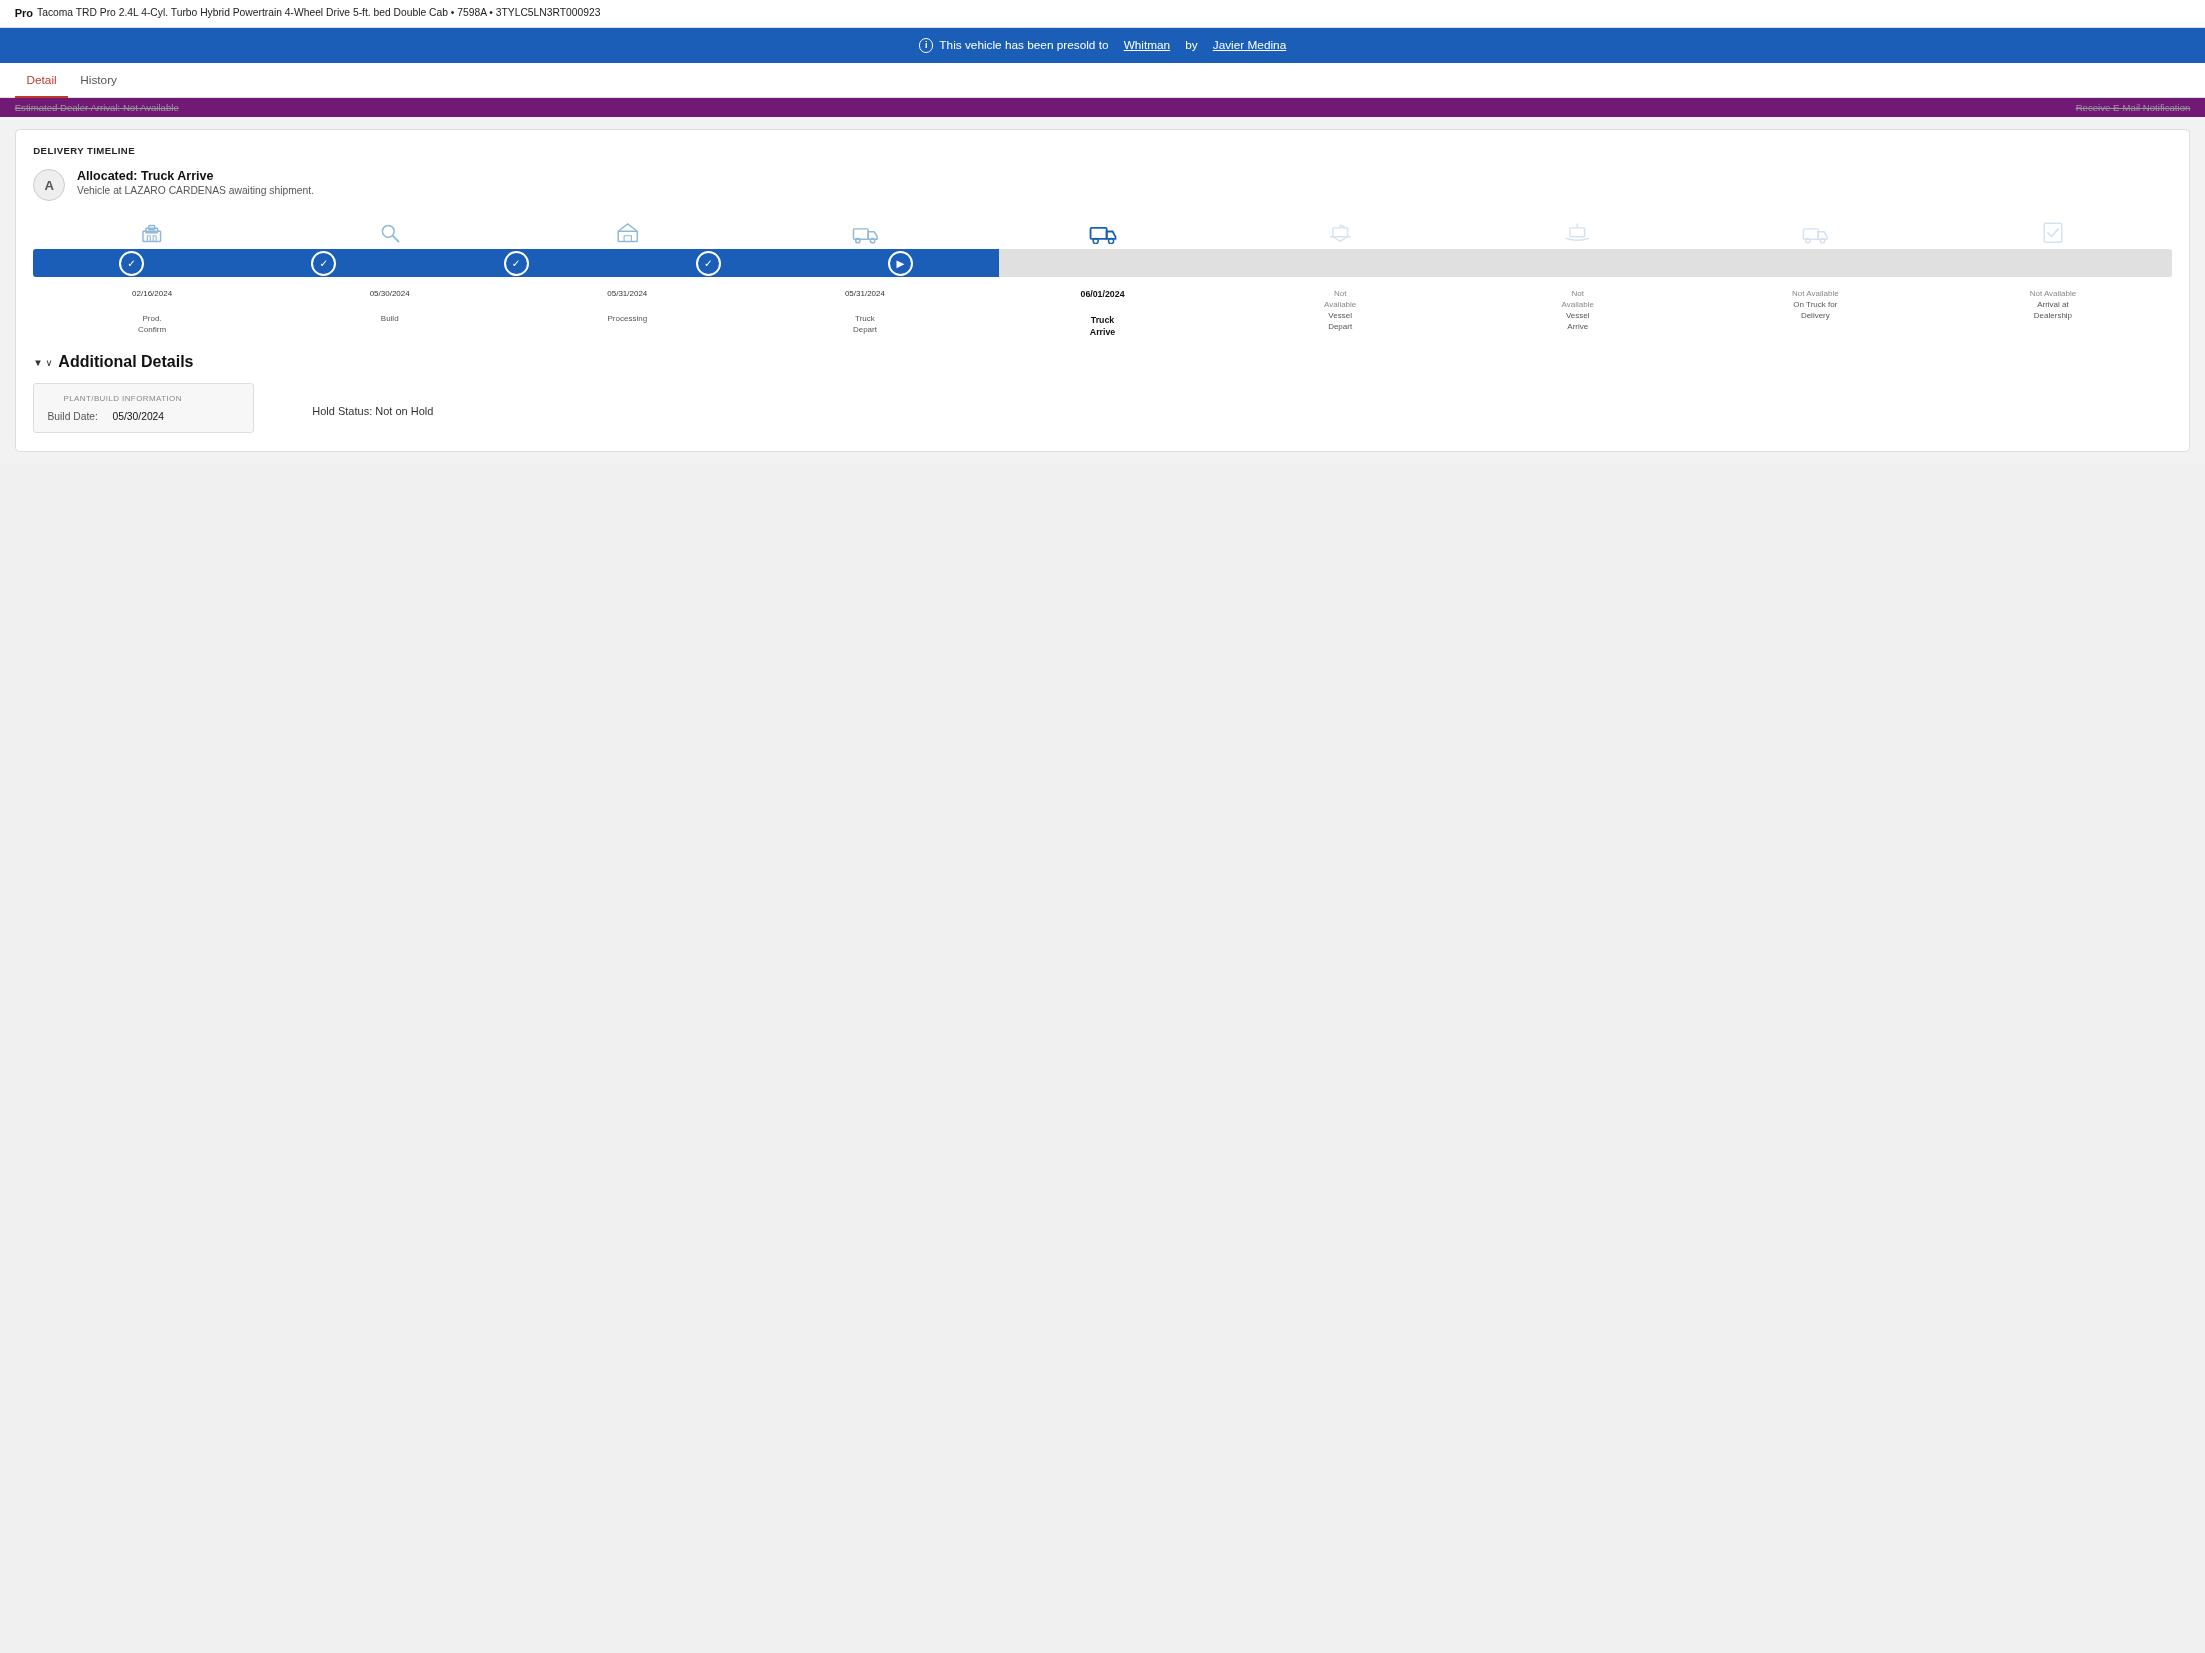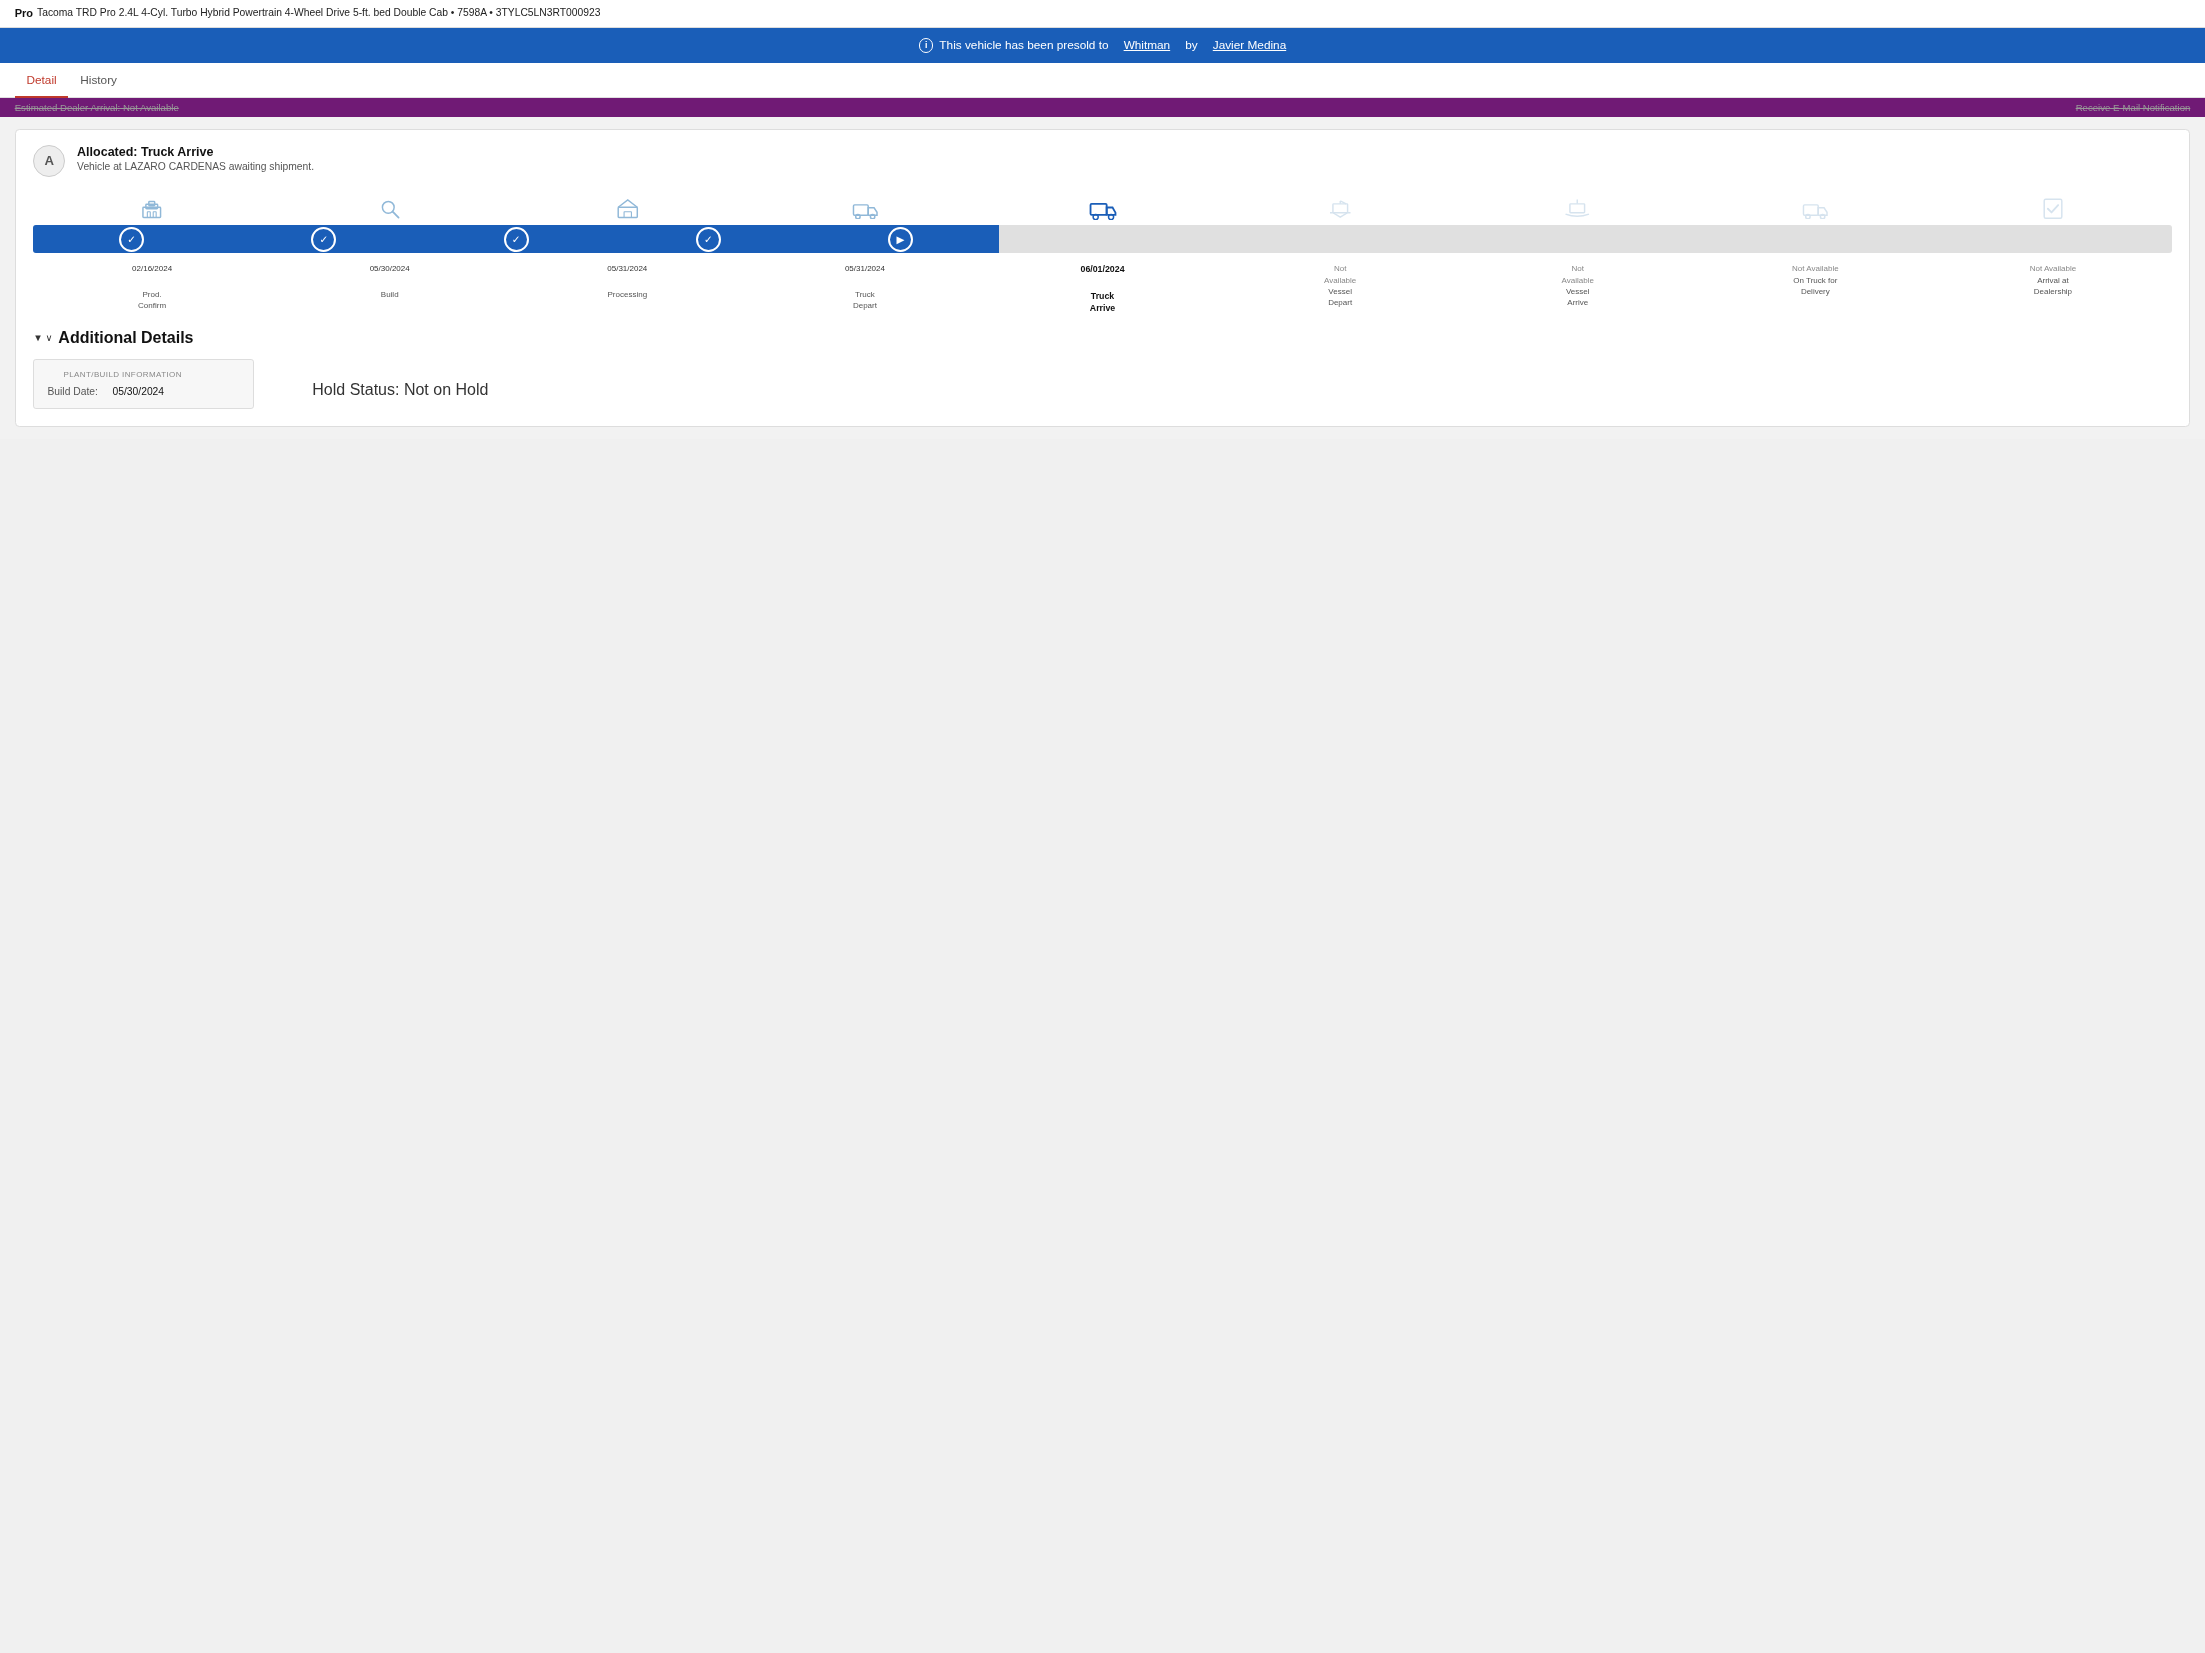--- a/index.html
+++ b/index.html
@@ -309,21 +309,21 @@
       color: #555;
     }
     .info-box .row .val {
       color: #111;
       font-weight: 500;
     }
 
     .hold-status {
       display: inline-block;
       margin-left: 29px;
-      font-size: 16px;
+      font-size: 11px;
       color: #333;
       vertical-align: top;
       padding-top: 22px;
     }
 
     
     svg { display: inline-block; }
   </style>
 </head>
 <body>
@@ -347,20 +347,21 @@
 </div>
 
 <div class="info-row">
   <span>Estimated Dealer Arrival: Not Available</span>
   <span>Receive E-Mail Notification</span>
 </div>
 
 <div class="main-content">
   <div class="timeline-card">
 
+    <div class="timeline-label">DELIVERY TIMELINE</div>
 
     <div class="status-row">
       <div class="status-circle">A</div>
       <div class="status-text">
         <h3>Allocated: Truck Arrive</h3>
         <p>Vehicle at LAZARO CARDENAS awaiting shipment.</p>
       </div>
     </div>
 
     <div class="timeline-icons">

